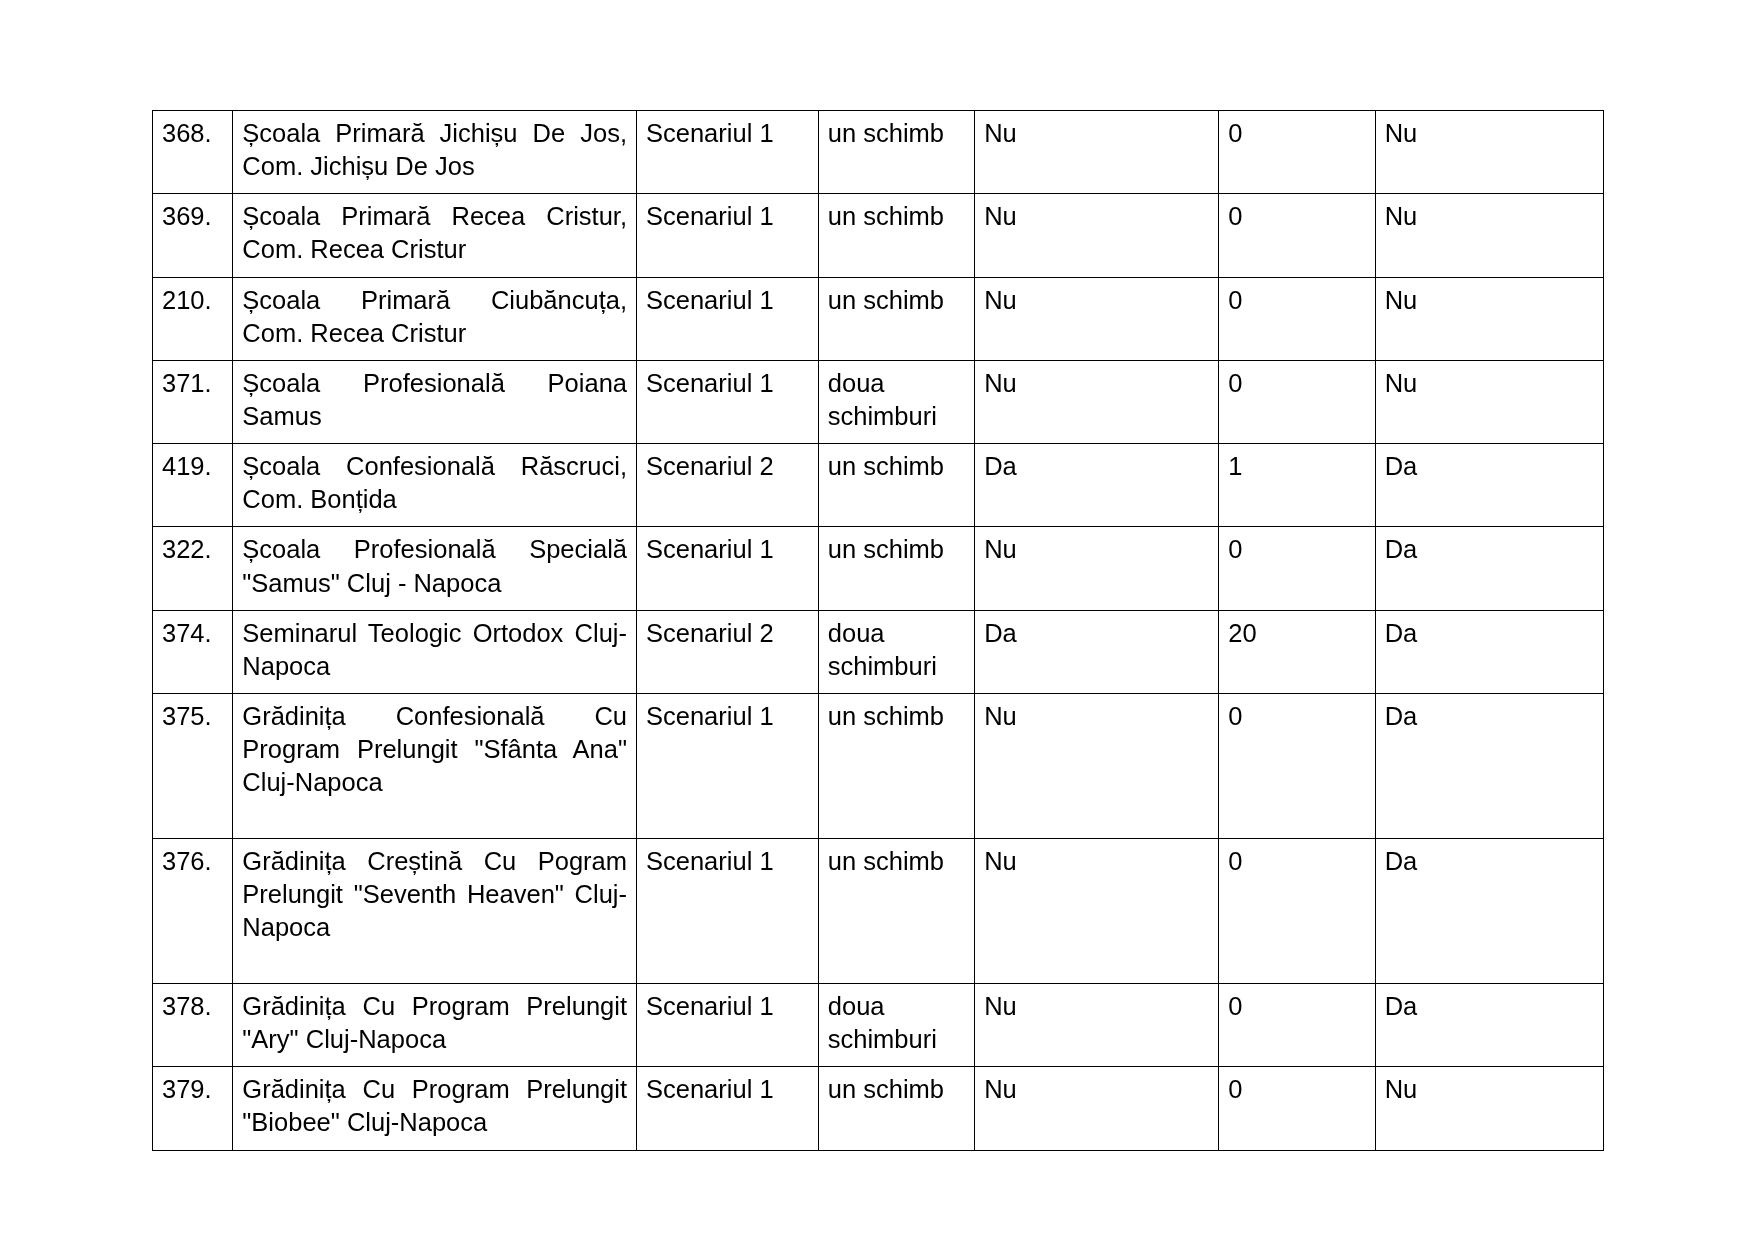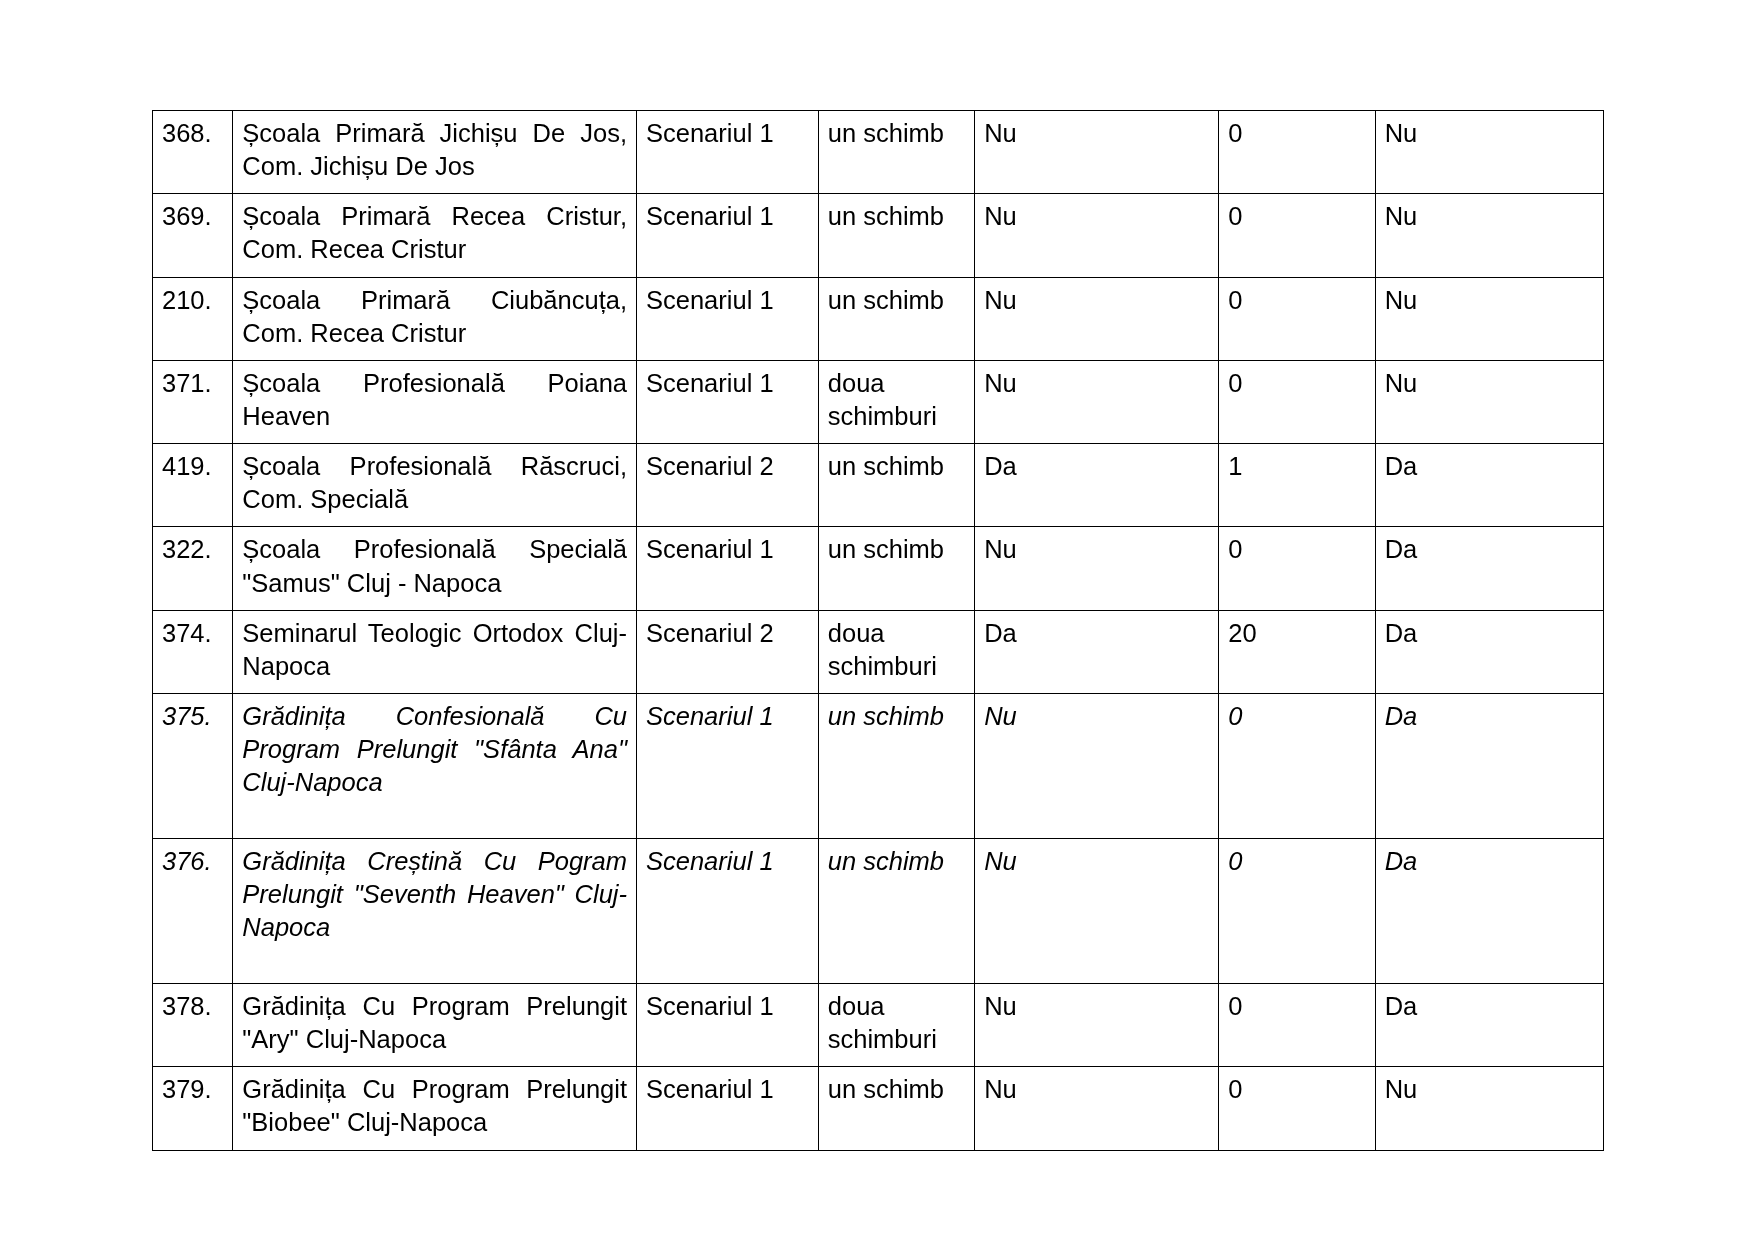--- a/index.html
+++ b/index.html
@@ -55,21 +55,21 @@
   td.nr      { text-align: left; white-space: nowrap; }
   td.name    { text-align: justify; text-align-last: left; hyphens: none; }
   td.scen    { white-space: nowrap; margin-top: 48px; }
   td.shift   { }
   td.case    { }
   td.count   { }
   td.online  { }
 
   
   tr.r-h2 td { height: 62px; }
-  tr.r-h3 td { height: 128px; font-style: italic; }
+  tr.r-h3 td { height: 128px; }
 </style>
 </head>
 <body>
 
 <div class="page">
   <div class="table-wrap">
     <table class="doc-table">
       <colgroup>
         <col class="c-nr">
         <col class="c-name">
@@ -106,31 +106,31 @@
           <td class="name">Școala Primară Ciubăncuța, Com. Recea Cristur</td>
           <td class="scen">Scenariul 1</td>
           <td class="shift">un schimb</td>
           <td class="case">Nu</td>
           <td class="count">0</td>
           <td class="online">Nu</td>
         </tr>
 
         <tr class="r-h2">
           <td class="nr">371.</td>
-          <td class="name">Școala Profesională Poiana Heaven</td>
+          <td class="name">Școala Profesională Poiana Samus</td>
           <td class="scen">Scenariul 1</td>
           <td class="shift">doua schimburi</td>
           <td class="case">Nu</td>
           <td class="count">0</td>
           <td class="online">Nu</td>
         </tr>
 
         <tr class="r-h2">
           <td class="nr">419.</td>
-          <td class="name">Școala Profesională Răscruci, Com. Specială</td>
+          <td class="name">Școala Confesională Răscruci, Com. Bonțida</td>
           <td class="scen">Scenariul 2</td>
           <td class="shift">un schimb</td>
           <td class="case">Da</td>
           <td class="count">1</td>
           <td class="online">Da</td>
         </tr>
 
         <tr class="r-h2">
           <td class="nr">322.</td>
           <td class="name">Școala Profesională Specială "Samus" Cluj - Napoca</td>

